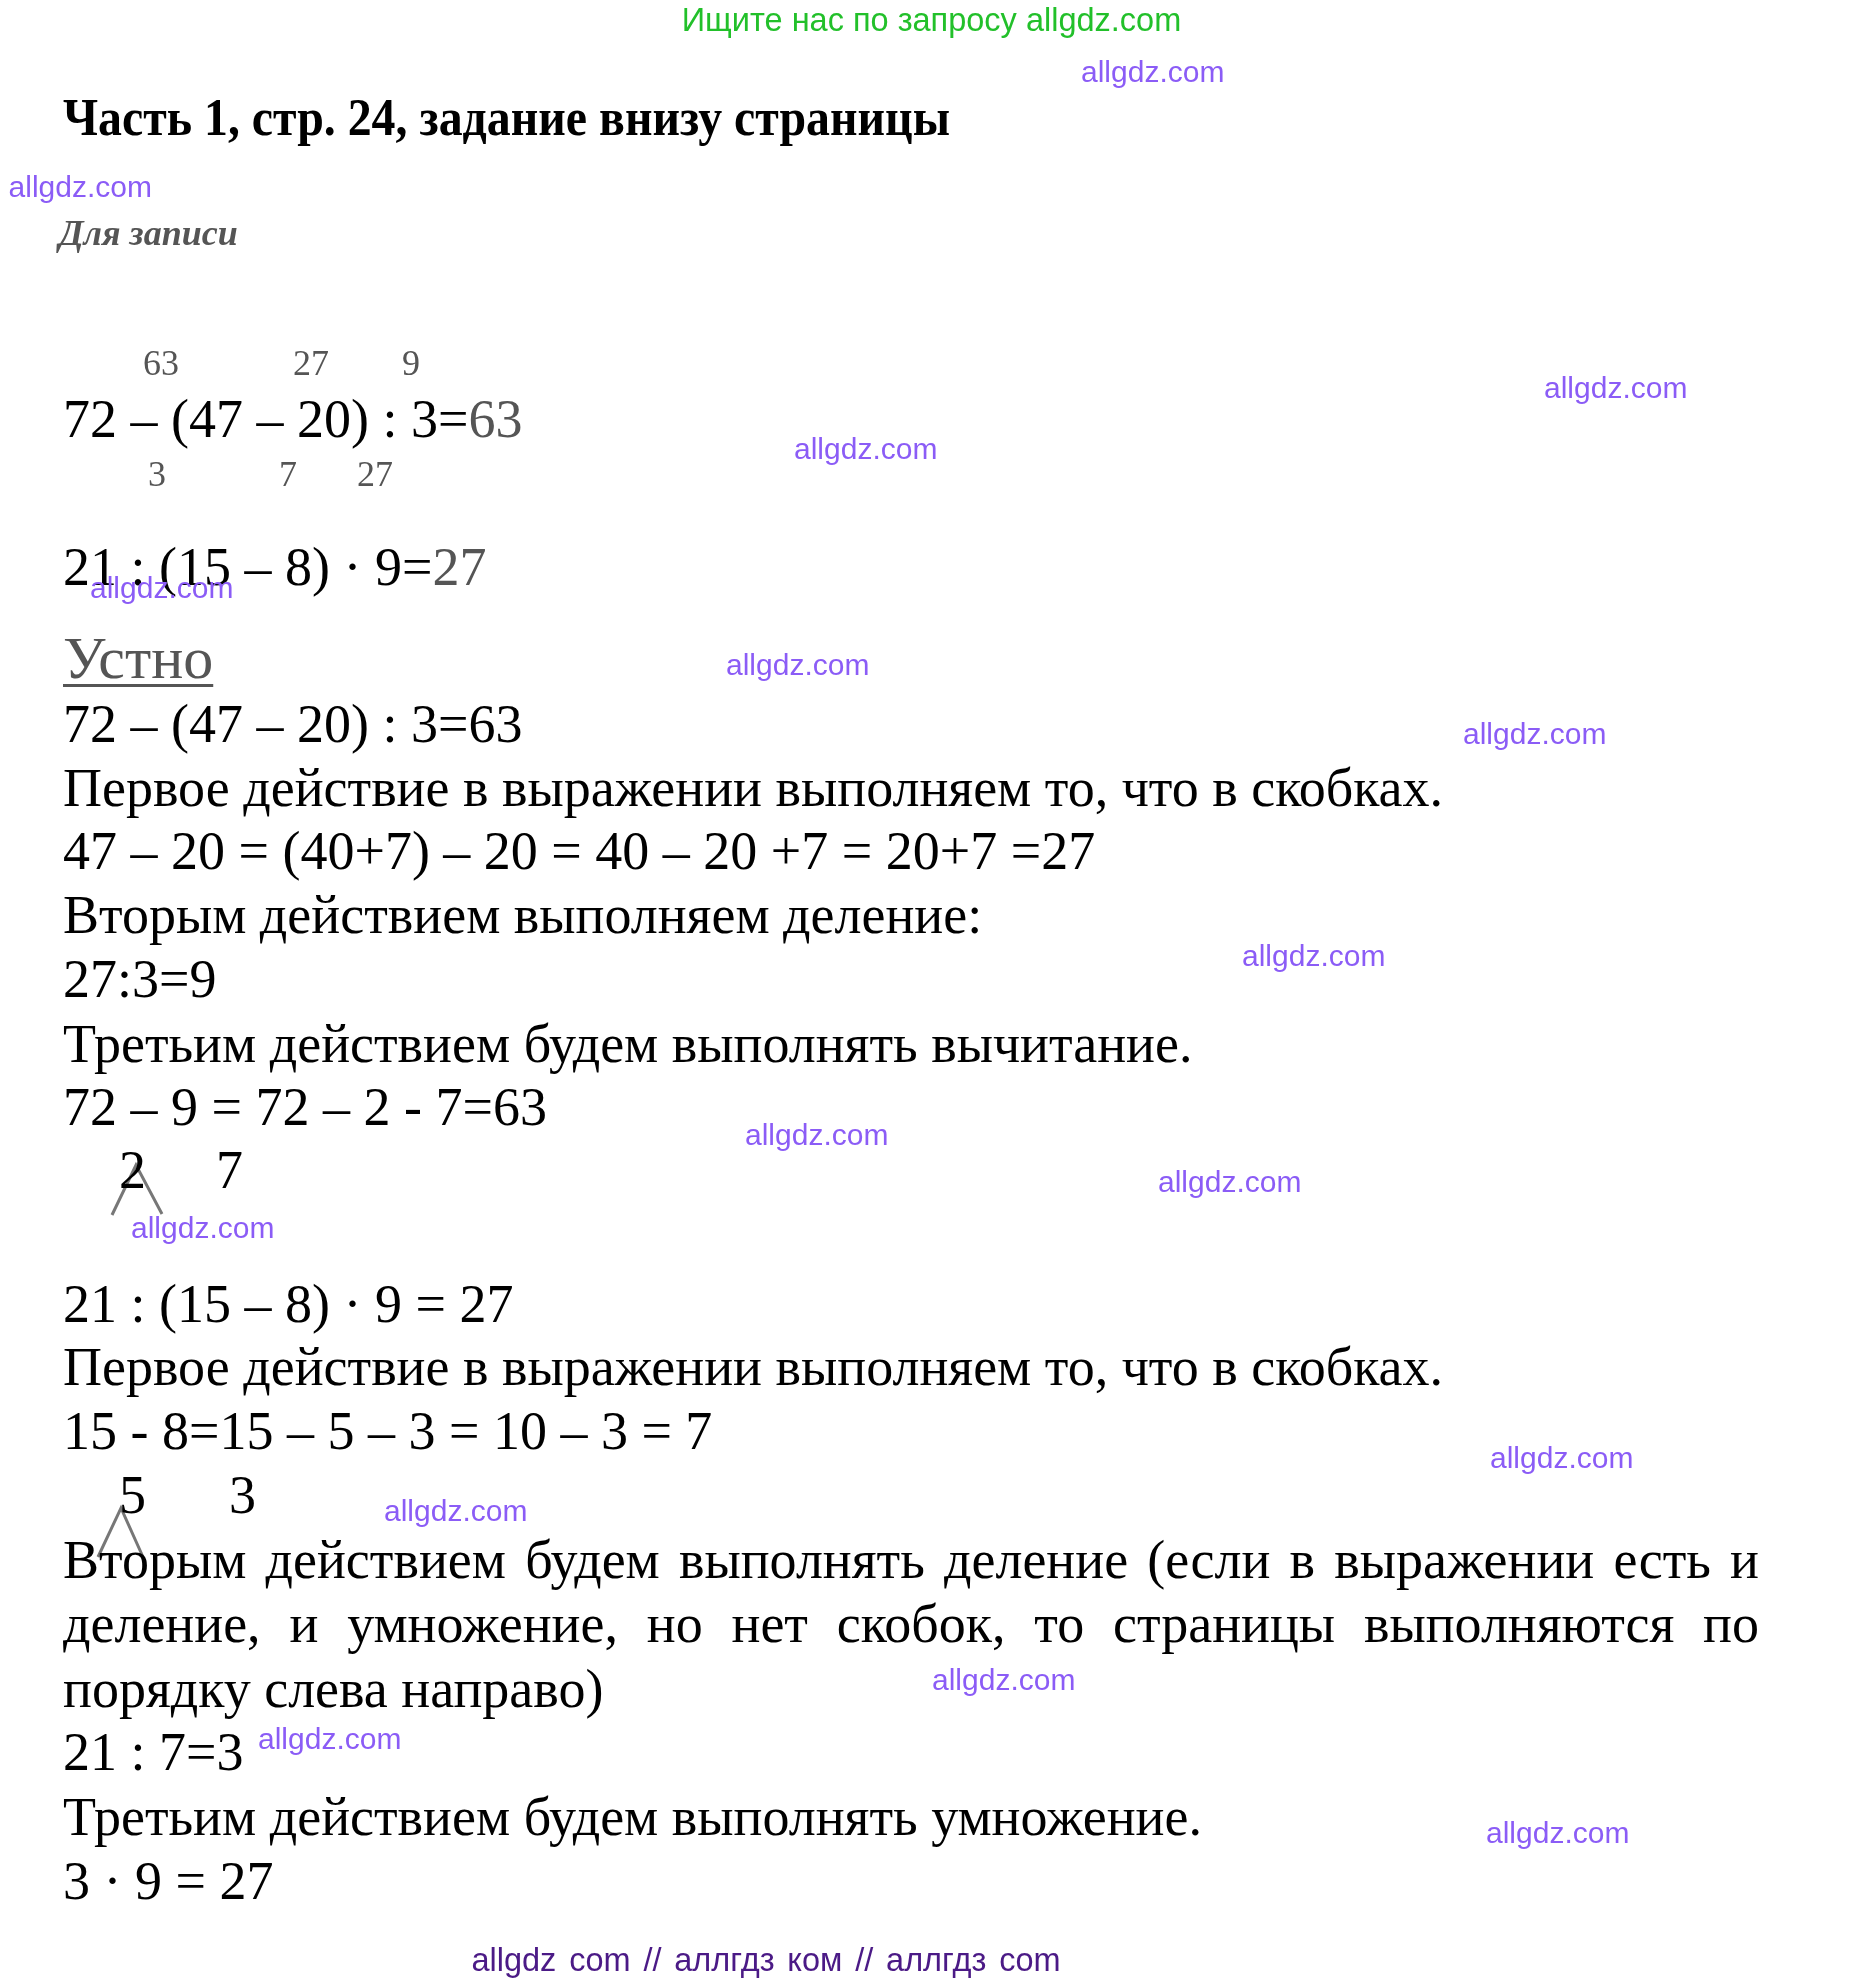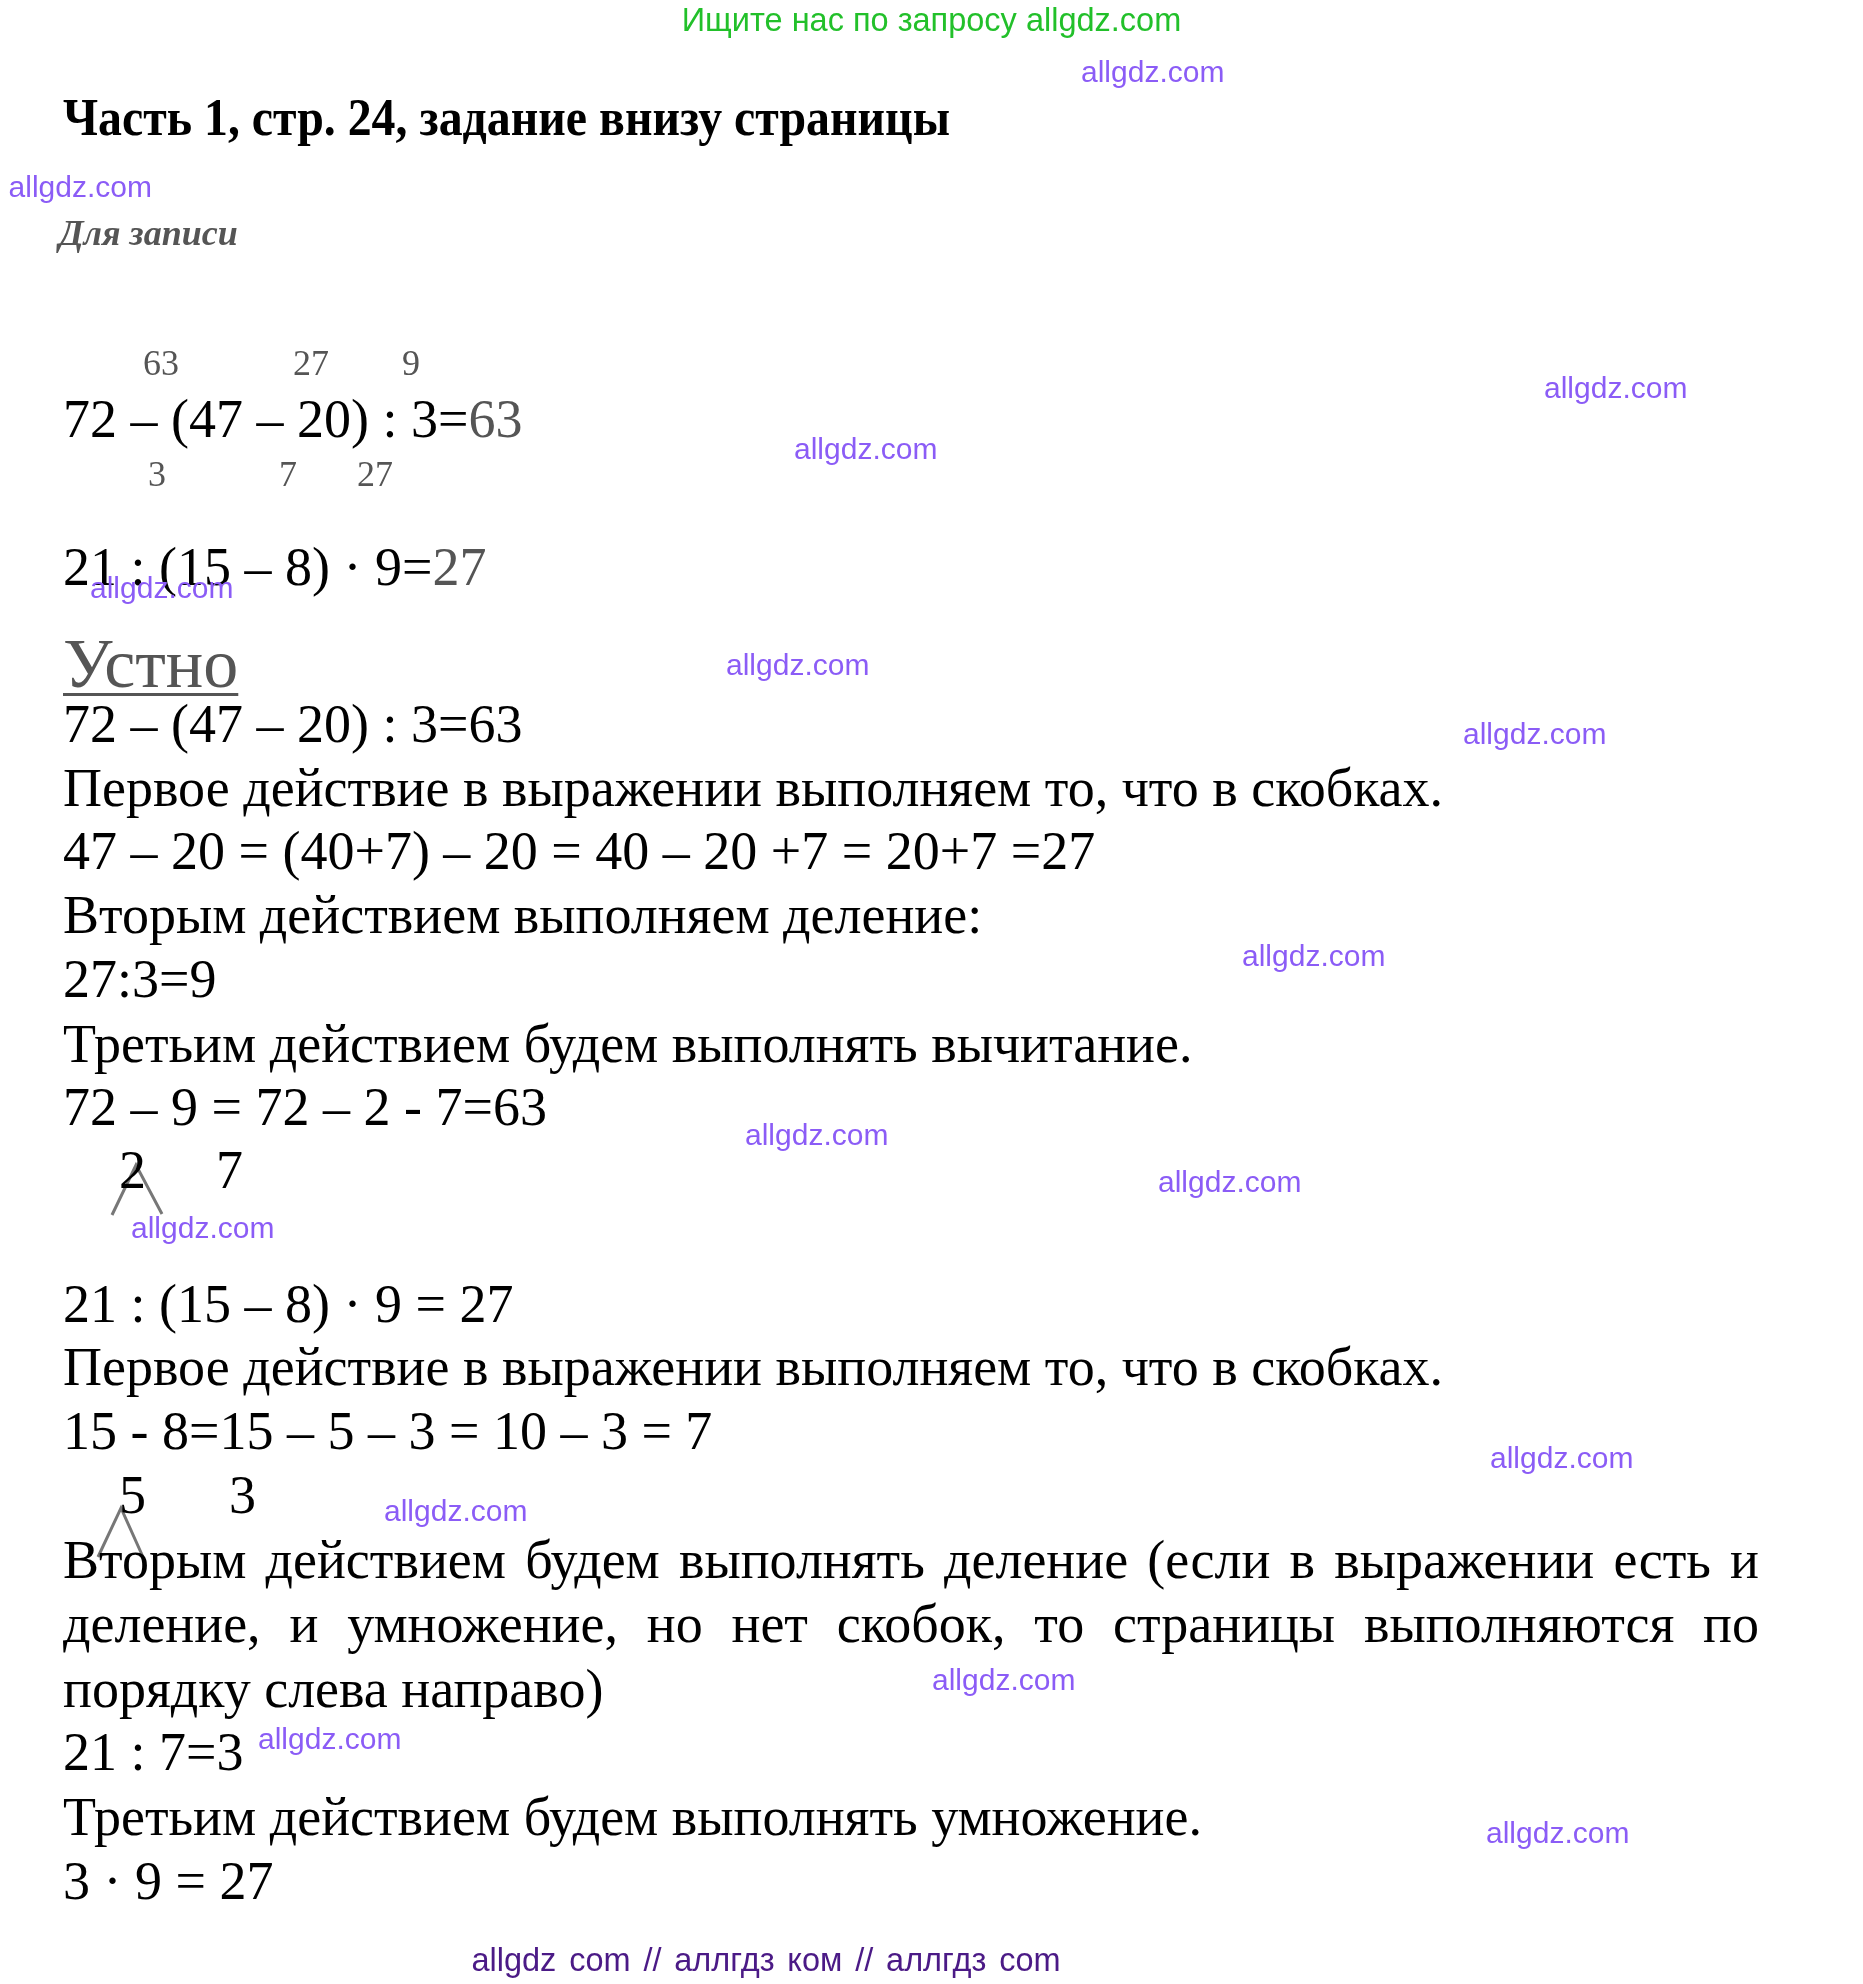--- a/index.html
+++ b/index.html
@@ -6,21 +6,21 @@
   body { width:1863px; height:1984px; position:relative; overflow:hidden; }
   .abs { position:absolute; white-space:nowrap; }
   .serif { font-family:"Liberation Serif", "DejaVu Serif", serif; color:#000; }
   .wm { font-family:"Liberation Sans", "DejaVu Sans", sans-serif; font-size:30px; color:#8b5cf6; }
   .top-banner { font-family:"Liberation Sans", sans-serif; font-size:32.5px; color:#22c02a; left:0; width:1863px; text-align:center; top:1.9px; }
   .title { font-family:"Liberation Serif", serif; font-weight:bold; font-size:52px; left:63px; top:88px; transform:scaleX(0.92); transform-origin:left; }
   .subtitle { font-family:"Liberation Serif", serif; font-style:italic; font-weight:bold; font-size:36px; color:#555; left:59px; top:212px; }
   .line { font-size:54px; left:63px; }
   .sup { font-size:36px; color:#555; }
   .ans { color:#555; }
-  .ustno { font-size:70px; color:#555; text-decoration:underline; text-decoration-thickness:2.9px; text-underline-offset:5.7px; left:63px; top:624px; }
+  .ustno { font-size:60px; color:#555; text-decoration:underline; text-decoration-thickness:2.9px; text-underline-offset:5.7px; left:63px; top:624px; }
   .just { width:1696px; text-align:justify; text-align-last:justify; white-space:normal; }
   .footer { font-family:"Liberation Sans", sans-serif; font-size:32.5px; color:#4b1a86; left:0; width:1532px; text-align:center; top:1942px; word-spacing:3.8px; }
   svg.tree { position:absolute; overflow:visible; }
 </style>
 </head>
 <body>
 
 <div class="abs top-banner">Ищите нас по запросу allgdz.com</div>
 
 <div class="abs title">Часть 1, стр. 24, задание внизу страницы</div>

